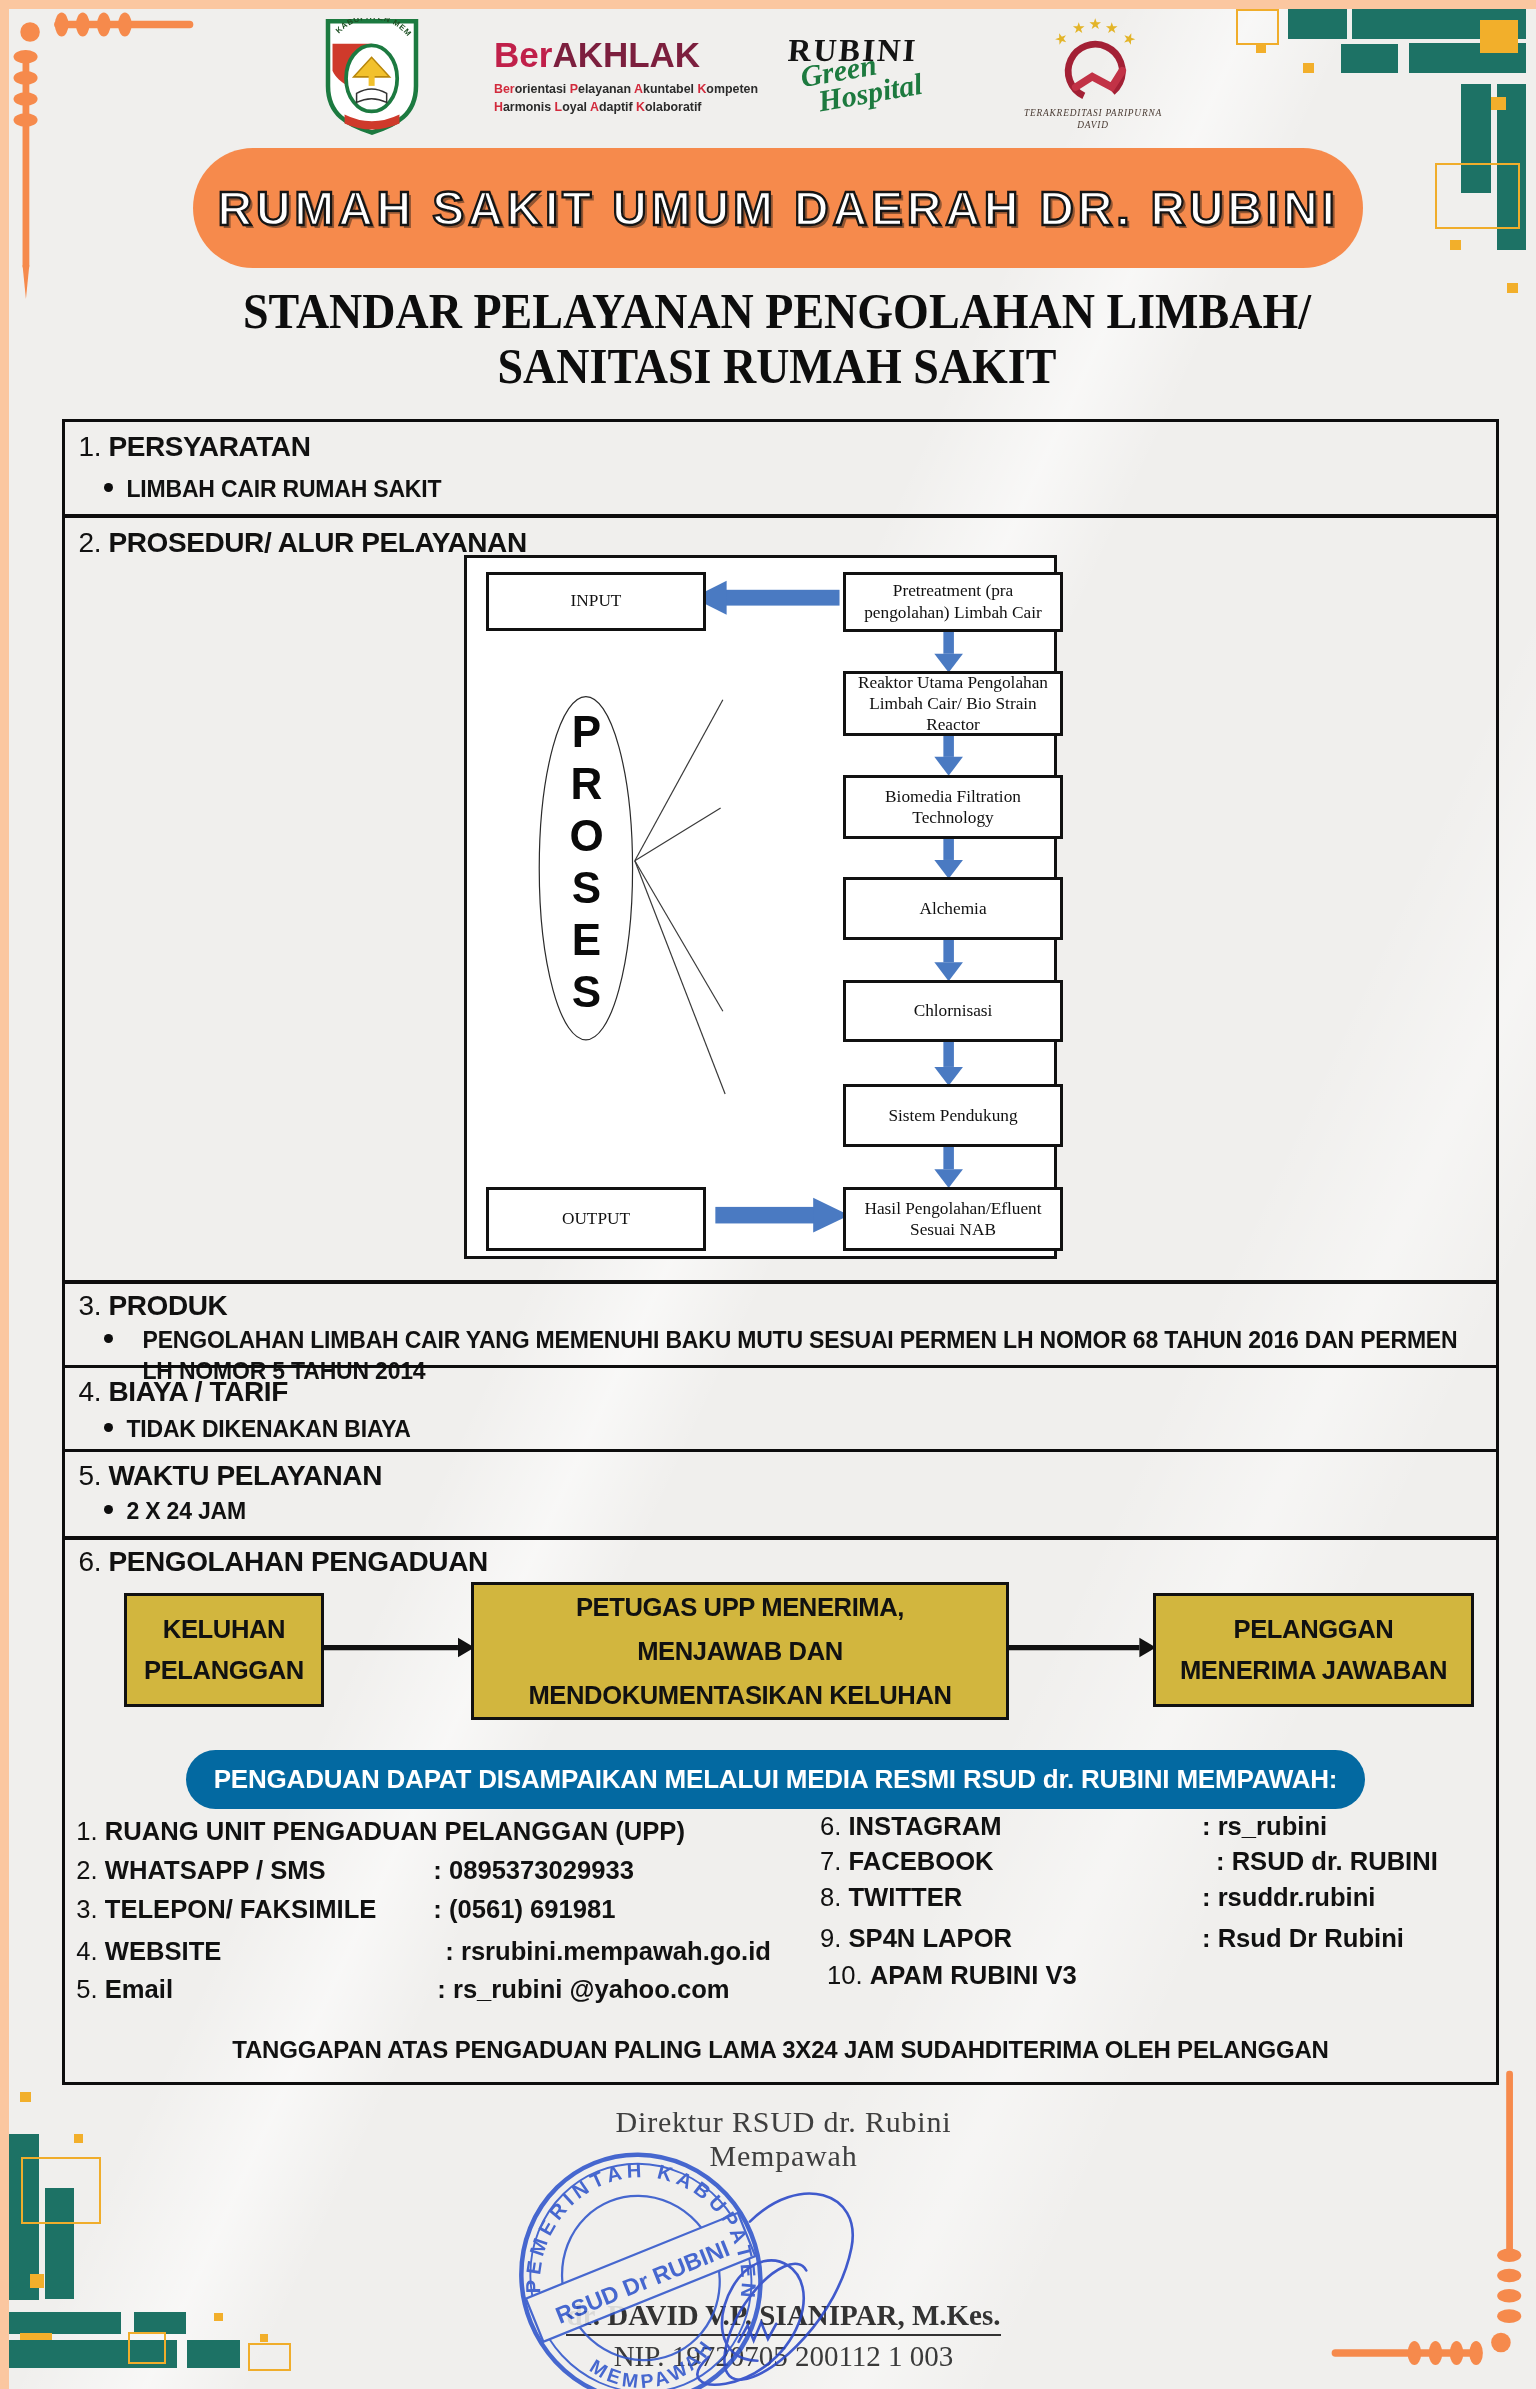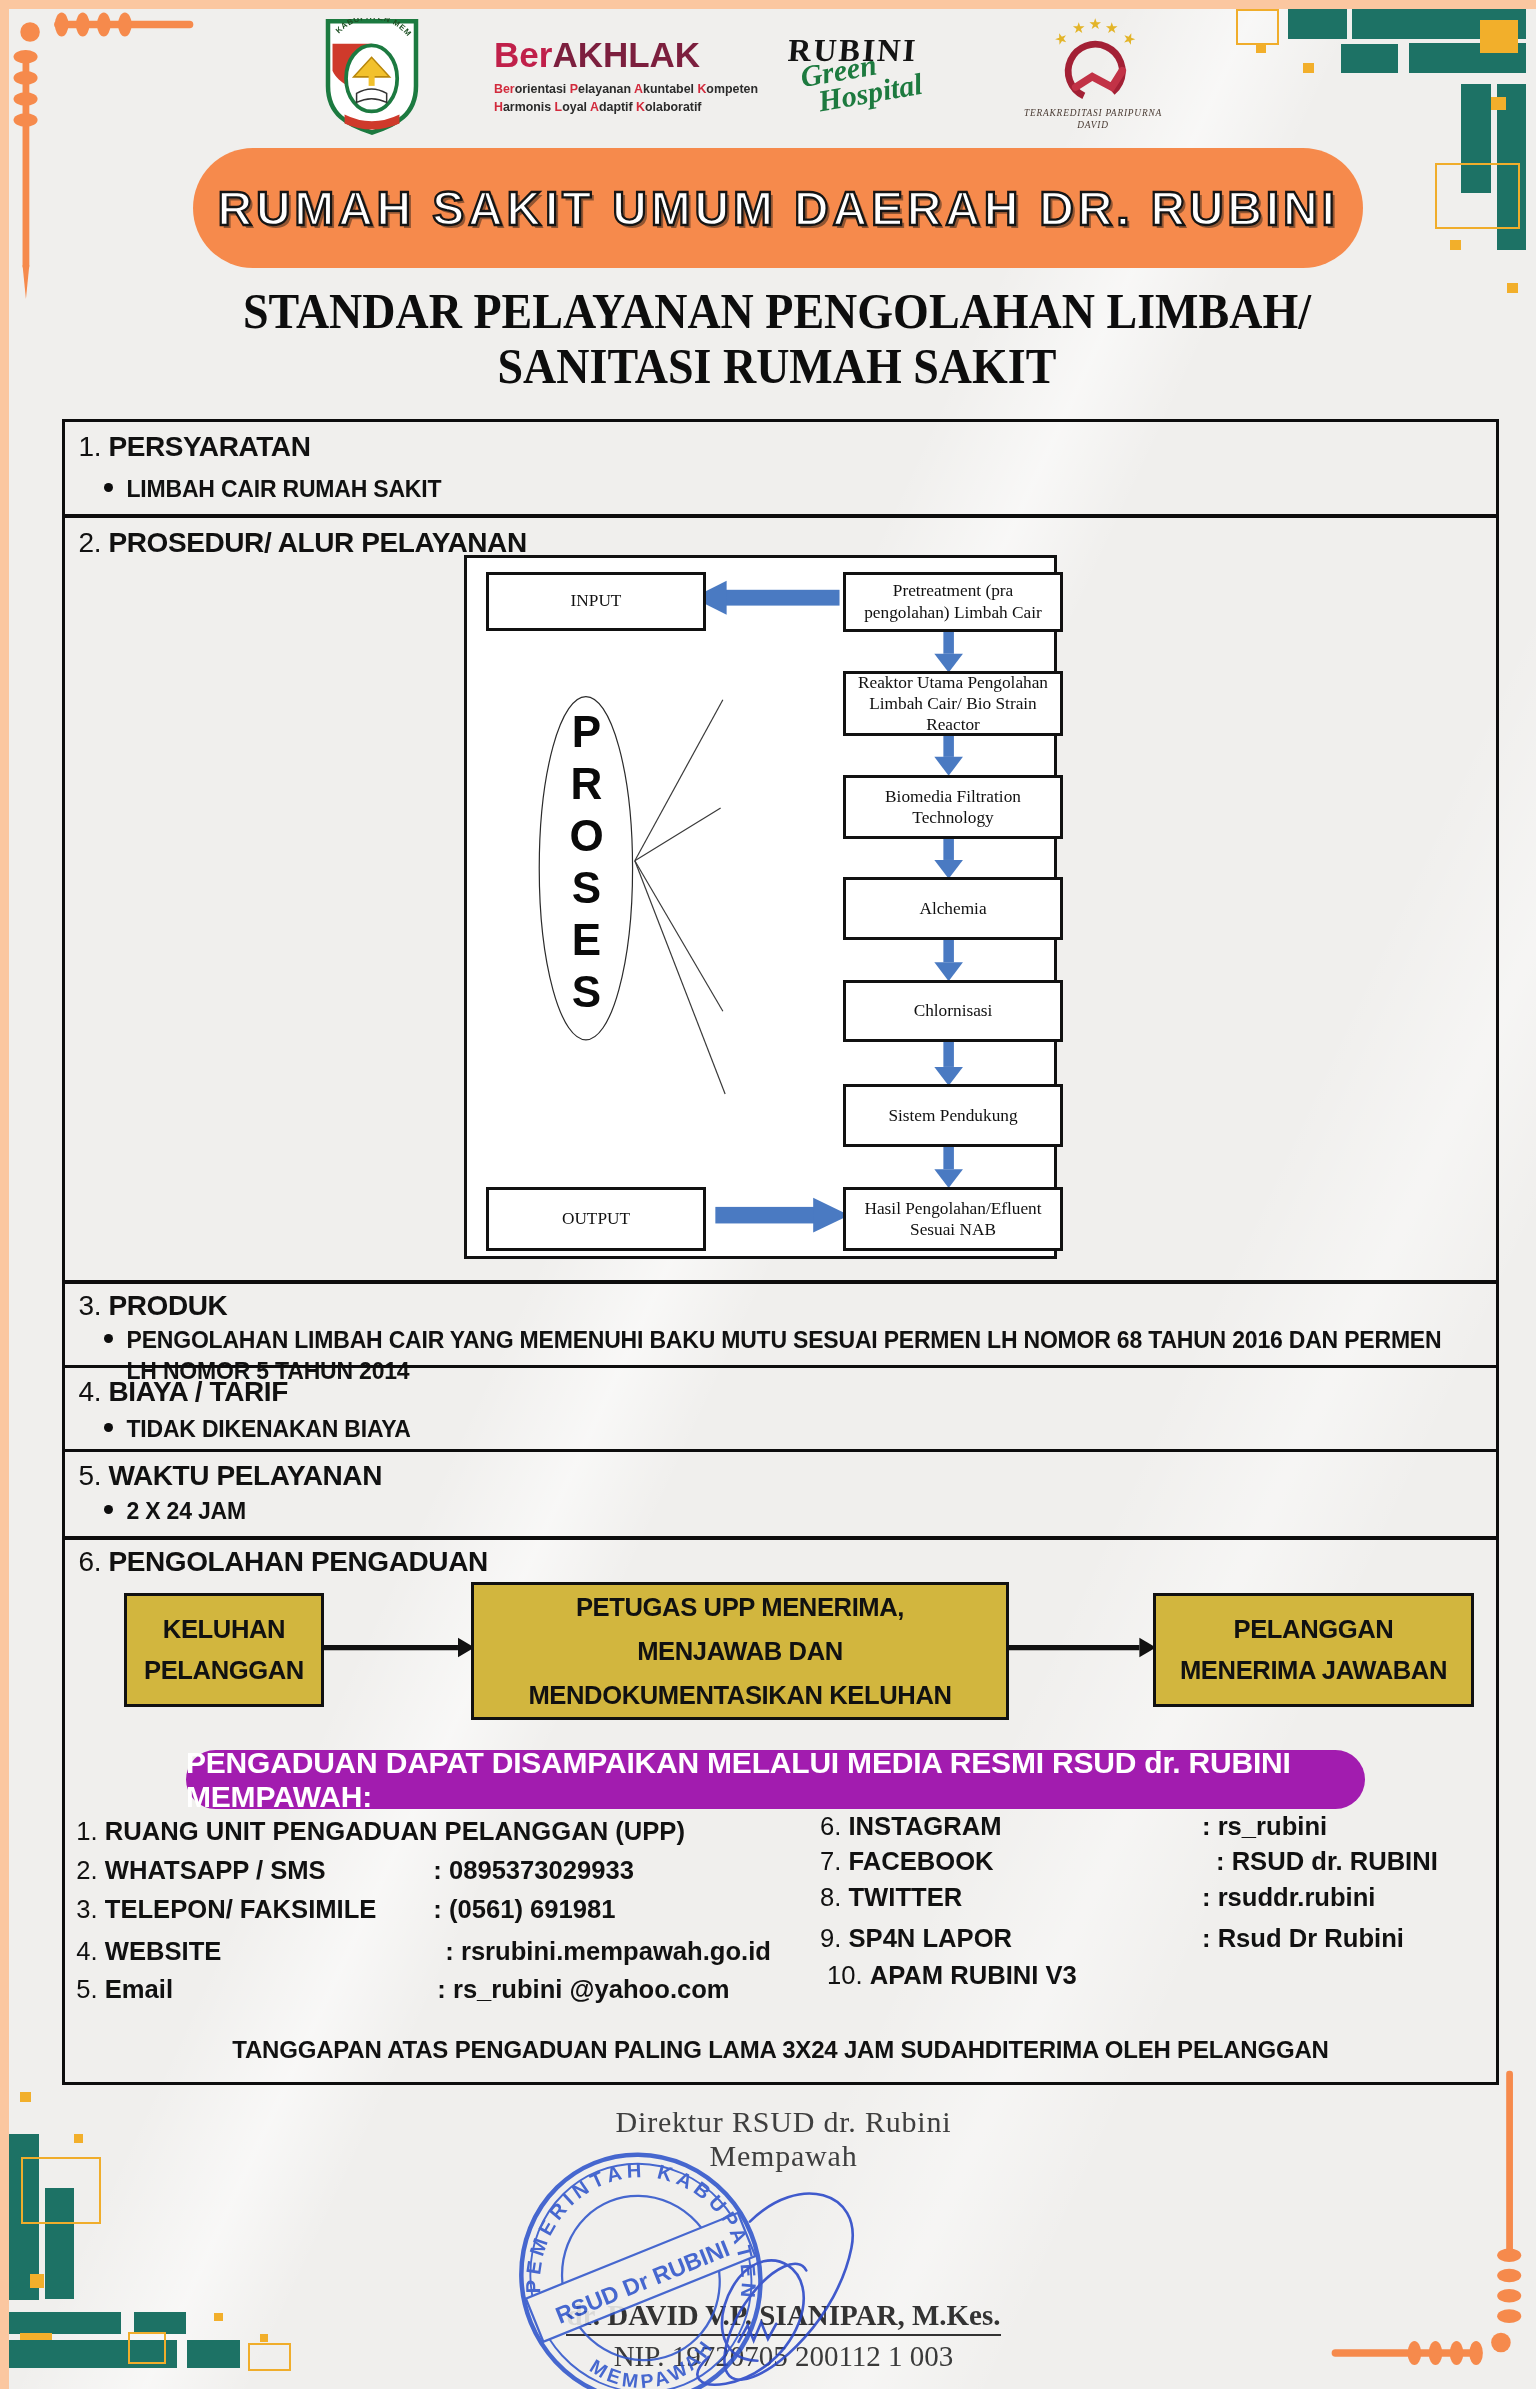--- a/index.html
+++ b/index.html
@@ -42,22 +42,22 @@
       border:3px solid #111;}
   .fbox{position:absolute;border:3px solid #111;background:#fff;display:flex;align-items:center;
       justify-content:center;text-align:center;font-family:"Liberation Serif",serif;
       font-size:17.3px;line-height:1.22;padding:1.5px 6px;}
   .proses-letters{position:absolute;left:96px;top:148px;width:47px;text-align:center;
       font-size:44px;font-weight:800;line-height:1.18;word-break:break-all;color:#0a0a0a;}
   
   .ybox{position:absolute;background:#d2b63e;border:3px solid #111;display:flex;flex-direction:column;
       align-items:center;justify-content:center;text-align:center;font-weight:bold;font-size:25.6px;
       letter-spacing:-0.4px;}
-  .pill{position:absolute;background:#a21caf;border-radius:32px;display:flex;align-items:center;
-      color:#fff;font-weight:bold;font-size:30px;letter-spacing:-0.2px;}
+  .pill{position:absolute;background:#0369a1;border-radius:32px;display:flex;align-items:center;
+      justify-content:center;color:#fff;font-weight:bold;font-size:26px;letter-spacing:-0.2px;}
   .crow{position:absolute;font-size:25.6px;white-space:nowrap;}
   .crow .no{font-weight:400;}
   .crow .lbl{font-weight:bold;}
   .crow .val{position:absolute;font-weight:bold;}
   .footnote{position:absolute;width:100%;text-align:center;font-size:24px;font-weight:bold;letter-spacing:-0.2px;}
   
   .sig-serif{font-family:"Liberation Serif",serif;color:#3f3f3f;text-align:center;}
   .kars-txt{font-family:"Liberation Serif",serif;color:#4a3b33;text-align:center;line-height:1.3;font-style:italic;}
 </style>
 </head>
@@ -236,21 +236,21 @@
     <div class="fbox" style="left:376px;top:217px;width:202px;height:55px;">Biomedia Filtration Technology</div>
     <div class="fbox" style="left:376px;top:319px;width:202px;height:54px;">Alchemia</div>
     <div class="fbox" style="left:376px;top:422px;width:202px;height:53px;">Chlornisasi</div>
     <div class="fbox" style="left:376px;top:526px;width:202px;height:54px;">Sistem Pendukung</div>
     <div class="fbox" style="left:376px;top:629px;width:202px;height:55px;">Hasil Pengolahan/Efluent Sesuai NAB</div>
     <div class="fbox" style="left:19px;top:629px;width:202px;height:55px;">OUTPUT</div>
   </div>
 
   <div class="sec" style="top:1272px;height:81px;">
     <div class="sec-head" style="padding-top:6px;"><span class="no">3.</span> <span class="t">PRODUK</span></div>
-    <div class="bullet" style="padding-top:3px;">
+    <div class="bullet" style="padding-top:3px;gap:16px;">
         <span class="dot"></span>
         <span>PENGOLAHAN LIMBAH CAIR YANG MEMENUHI BAKU MUTU SESUAI PERMEN LH NOMOR 68 TAHUN 2016 DAN PERMEN LH NOMOR 5 TAHUN 2014</span>
       </div>
   </div>
 
   <div class="sec" style="top:1356px;height:81px;">
     <div class="sec-head" style="padding-top:7.5px;"><span class="no">4.</span> <span class="t">BIAYA / TARIF</span></div>
     <div class="bullet" style="padding-top:6px;">
         <span class="dot"></span>
         <span>TIDAK DIKENAKAN BIAYA</span>

